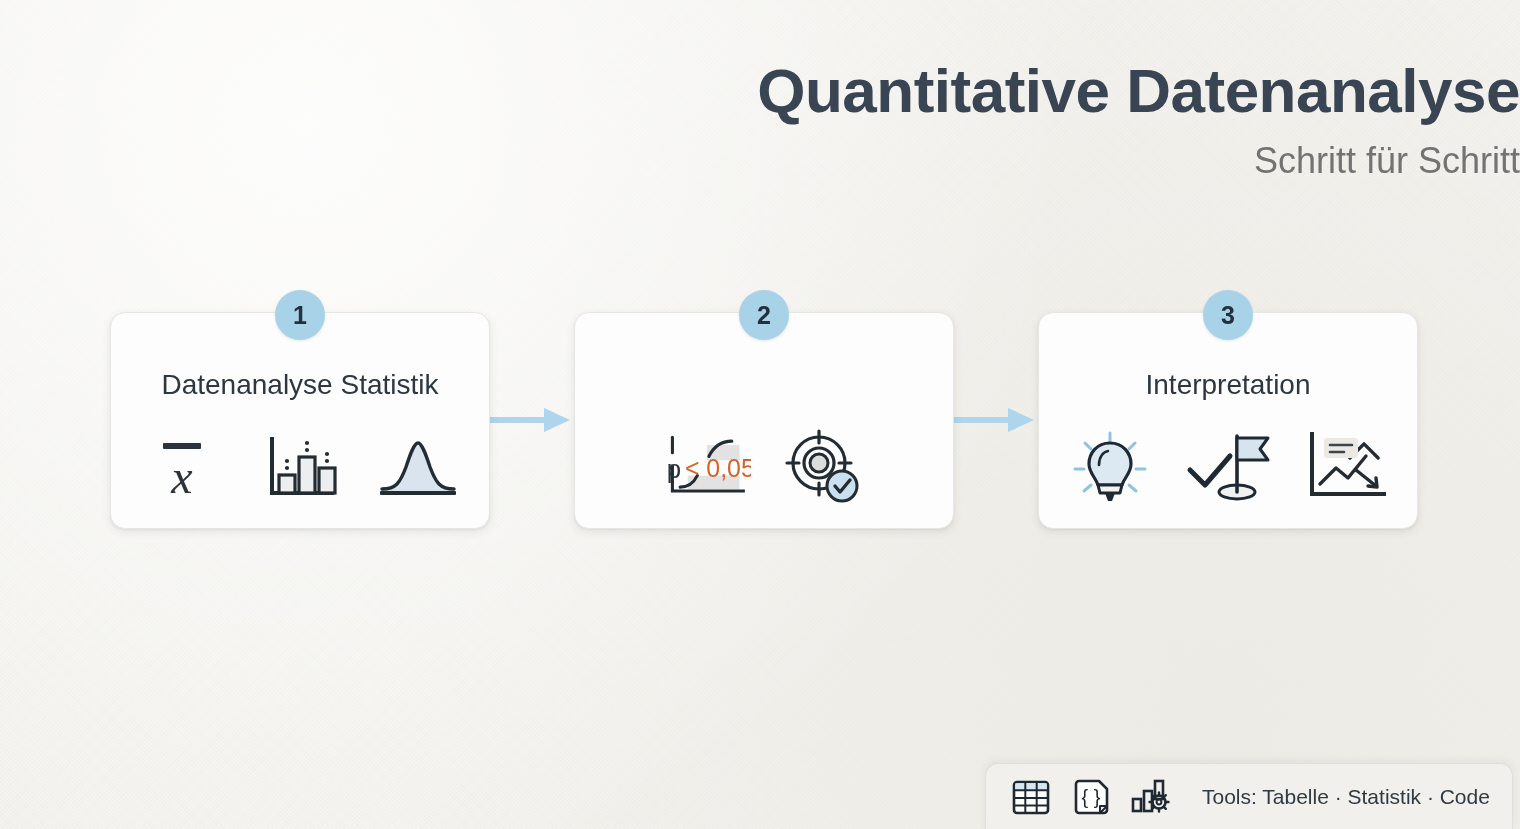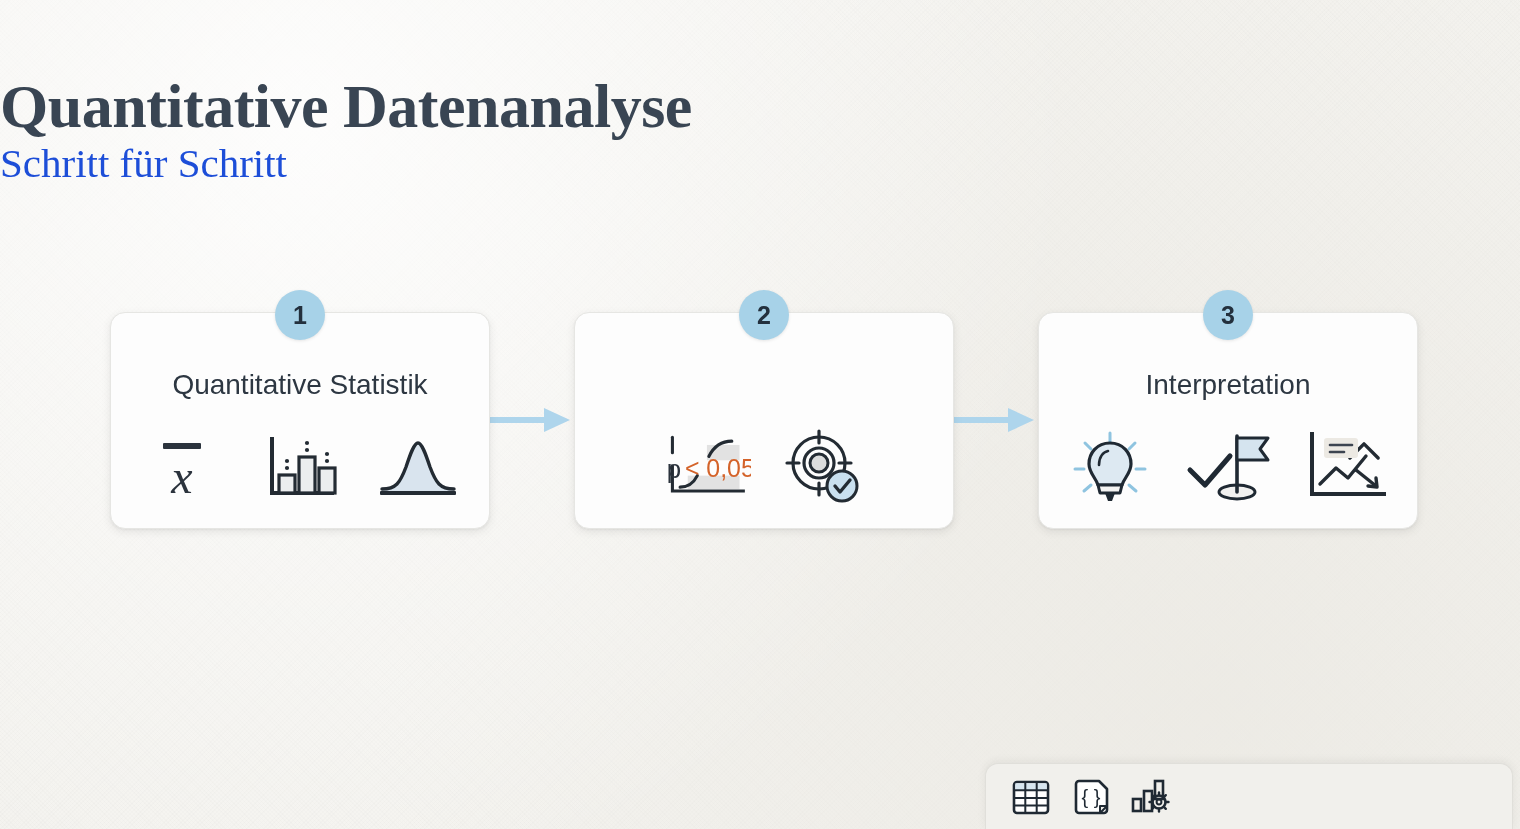--- a/index.html
+++ b/index.html
@@ -29,37 +29,37 @@
   }
   .stage {
     position: absolute;
     inset: 0;
     z-index: 1;
   }
 
   
   .header {
     position: absolute;
-    top: 74px;
+    top: 58px;
     left: 0;
     right: 0;
-    text-align: left;
-    font-family: Liberation Serif, serif;
+    text-align: right;
   }
   .title {
     font-size: 62px;
     font-weight: bold;
     color: #394553;
     letter-spacing: -0.5px;
     line-height: 1.05;
     margin: 0;
   }
   .subtitle {
-    font-size: 41px;
-    color: #1d4ed8;
+    font-size: 36px;
+    color: #737373;
+    margin-top: 17px;
     font-weight: normal;
   }
 
   
   .flow {
     position: absolute;
     top: 312px;
     left: 110px;
     width: 1300px;
     height: 230px;
@@ -172,21 +172,21 @@
 
   <div class="header">
     <div class="title">Quantitative Datenanalyse</div>
     <div class="subtitle">Schritt für Schritt</div>
   </div>
 
   <div class="flow">
 
     <div class="card">
       <div class="badge">1</div>
-      <div class="card-title">Quantitative Statistik</div>
+      <div class="card-title">Datenanalyse Statistik</div>
       <div class="icon-row">
 
         <div class="icon-slot">
           <svg width="70" height="72" viewBox="0 0 70 72">
             <rect x="16" y="12" width="38" height="6" rx="1" fill="#2b333d"></rect>
             <text x="35" y="62" font-family="'Liberation Serif', serif" font-size="48" font-style="italic" fill="#2b333d" text-anchor="middle">x</text>
           </svg>
         </div>
 
         <div class="icon-slot">
@@ -362,15 +362,16 @@
               <path d="M9.5 0 L6.8 0"></path>
             <path d="M-6.8 -6.8 L-4.9 -4.9"></path>
               <path d="M6.8 6.8 L4.9 4.9"></path>
             <path d="M-6.8 6.8 L-4.9 4.9"></path>
               <path d="M6.8 -6.8 L4.9 -4.9"></path>
           </g>
         </g>
       </svg>
     </div>
 
+    <div class="toolbar-label">Tools: Tabelle · Statistik · Code</div>
   </div>
 
 </div>
 
 </body></html>

